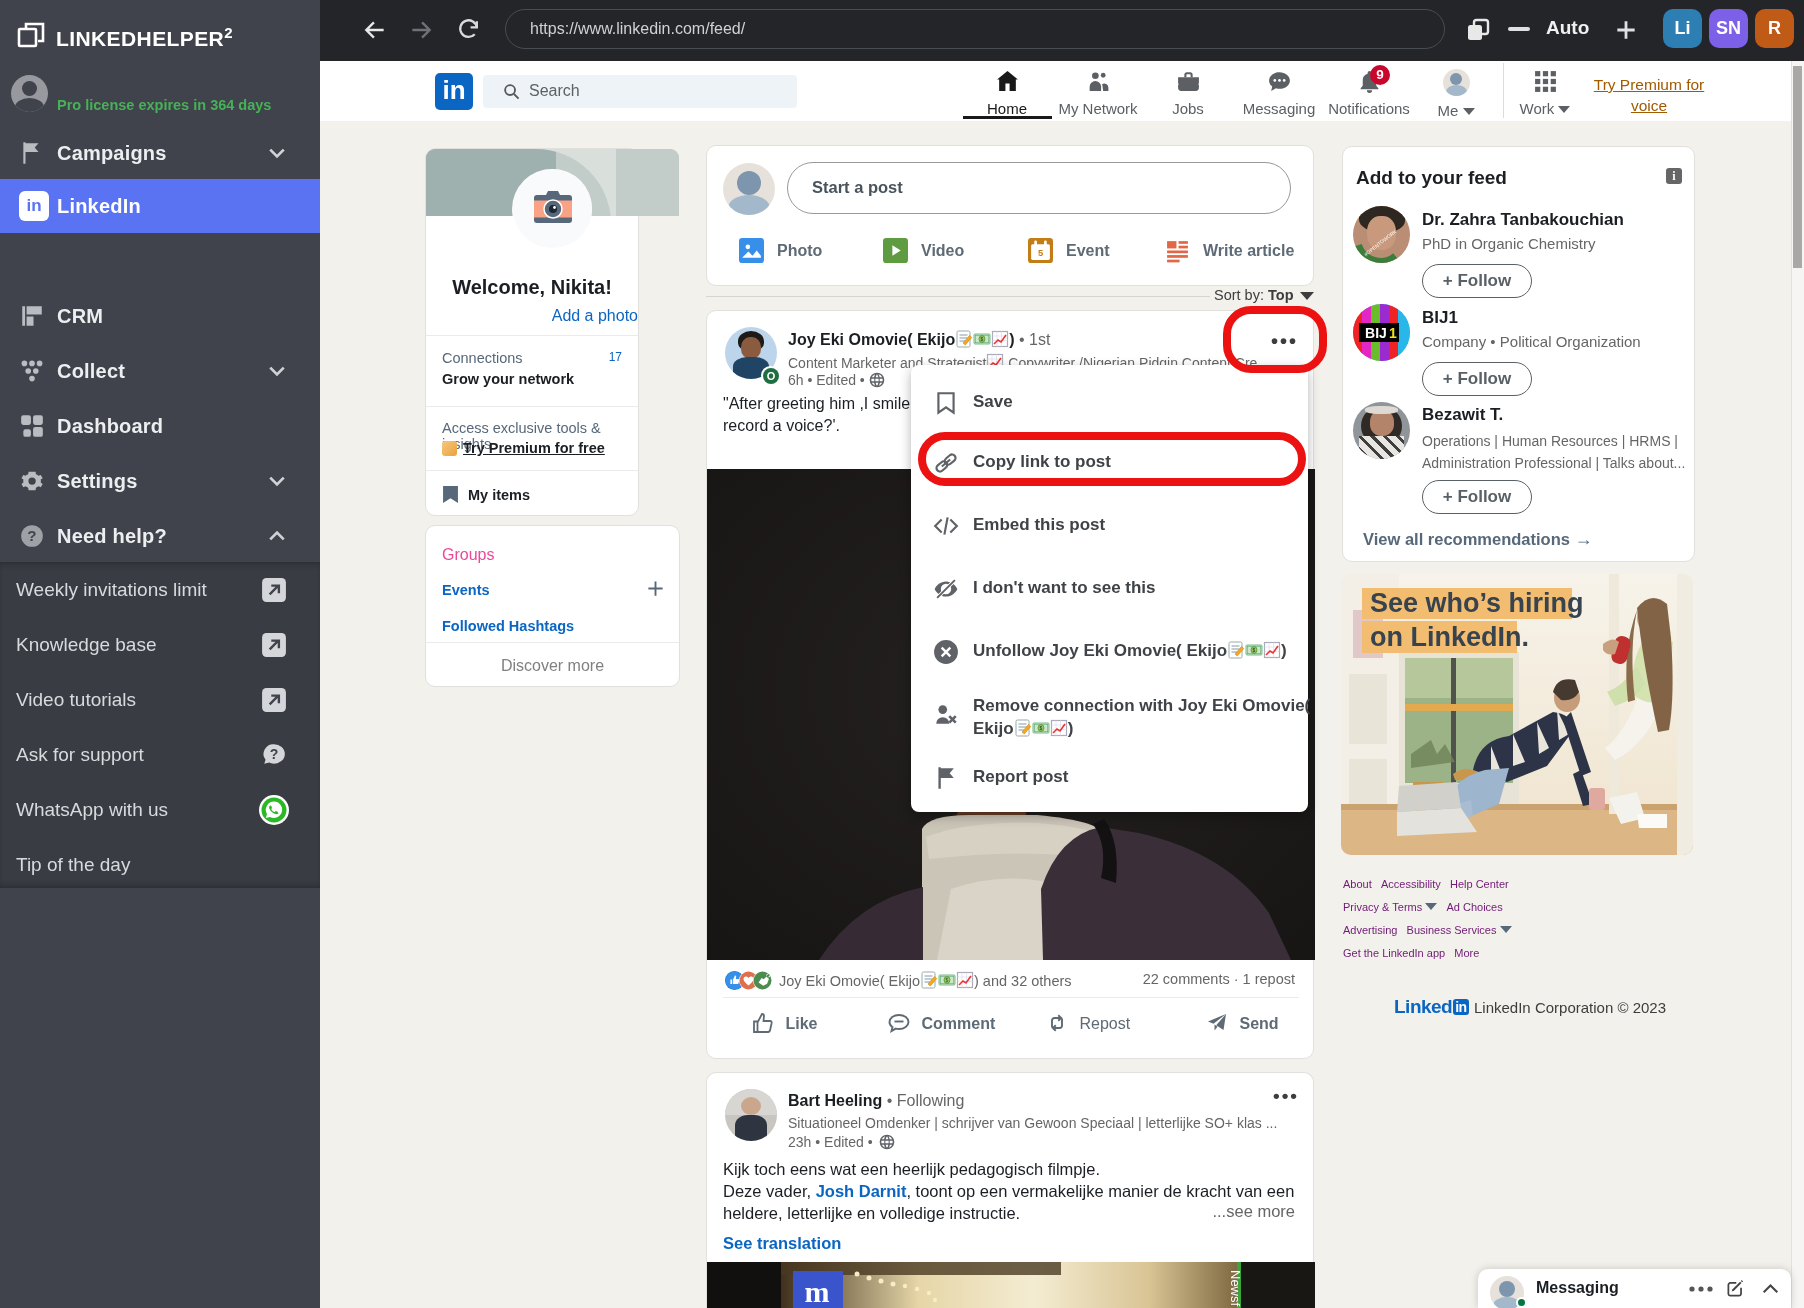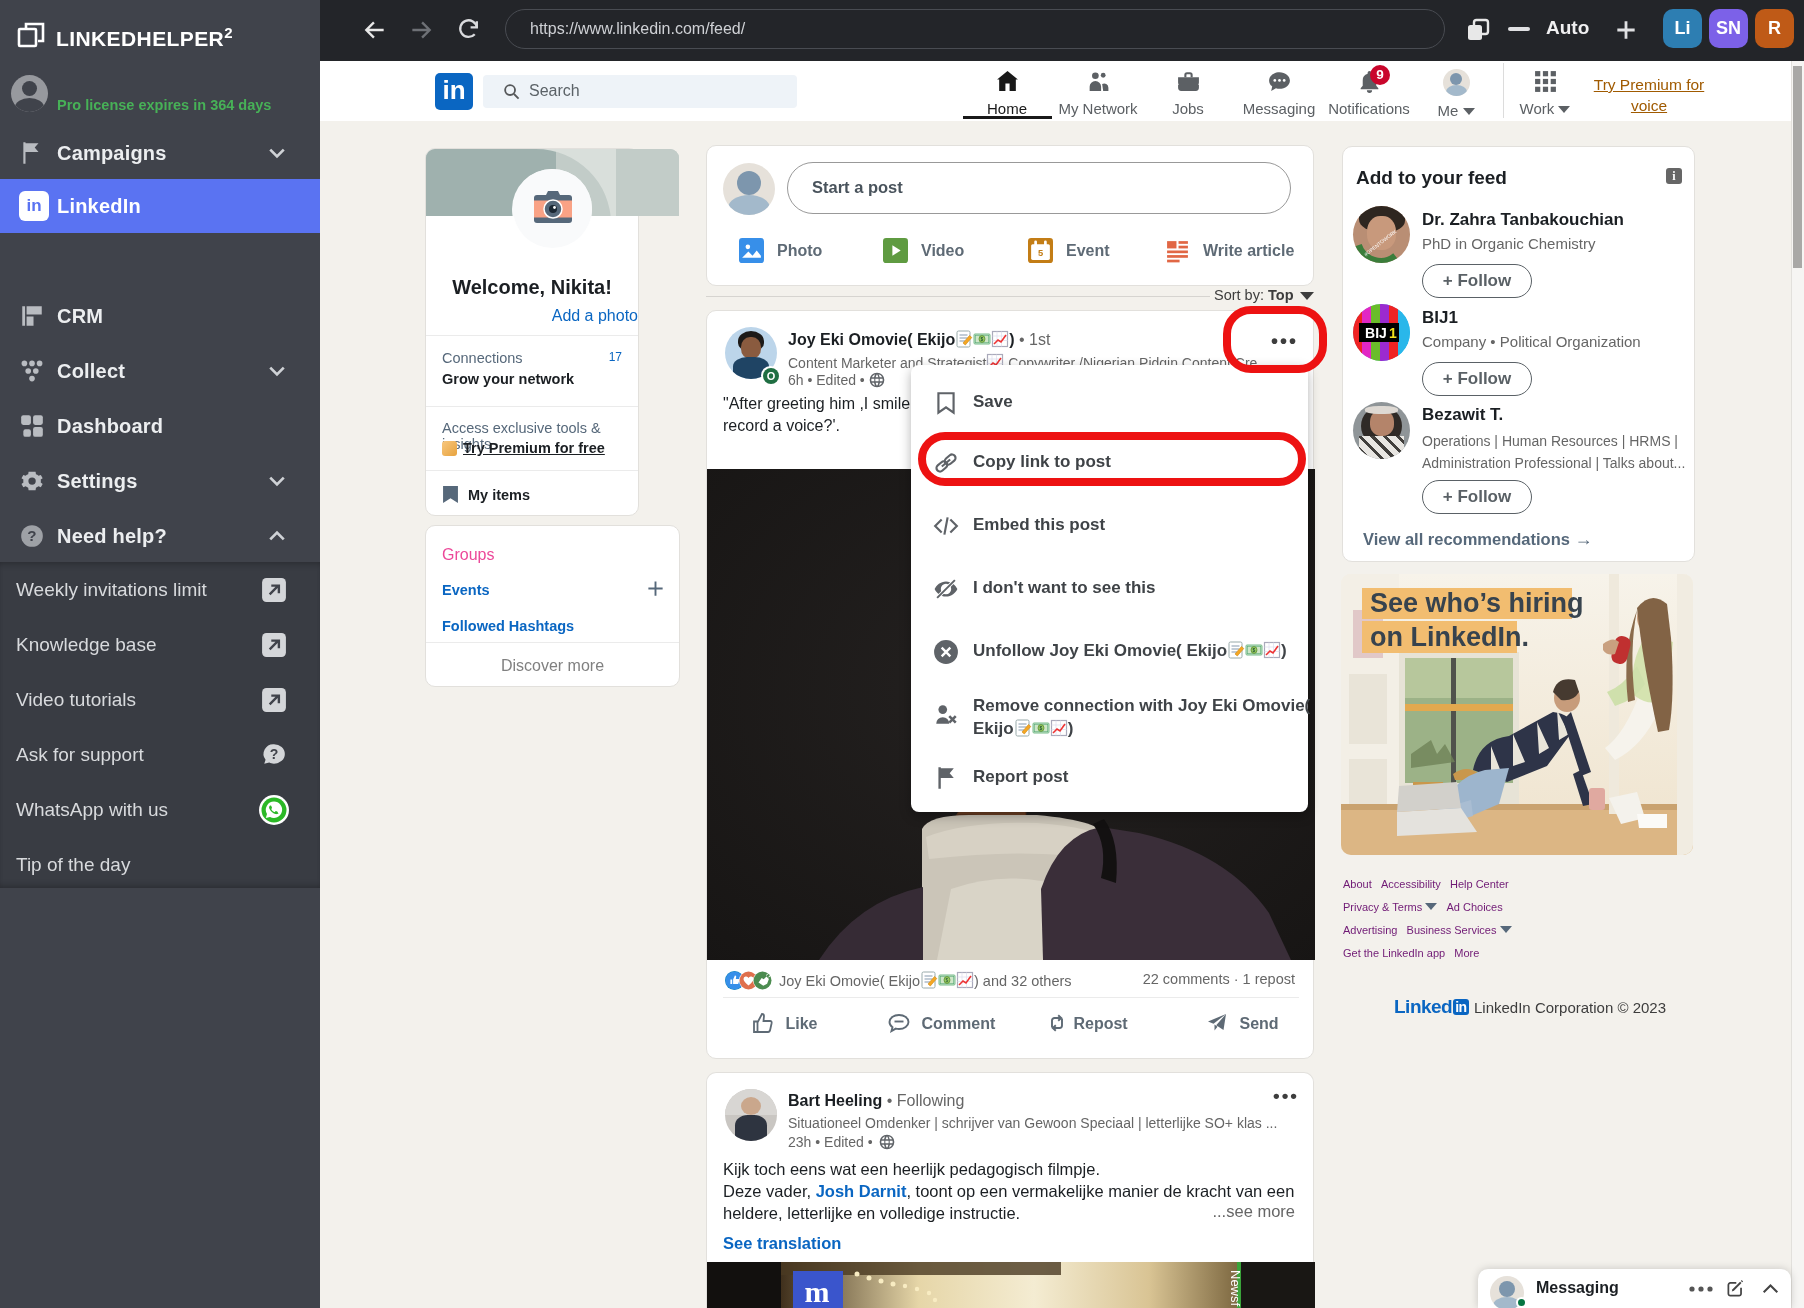--- a/index.html
+++ b/index.html
@@ -482,21 +482,21 @@
         <path d="M12 4c5.3 0 9.5 3.1 9.5 7s-4.2 7-9.5 7c-1.1 0-2.2-.15-3.2-.4L4.5 20l1-3.8C3.6 14.9 2.5 13 2.5 11c0-3.9 4.2-7 9.5-7z"></path>
         <path d="M7.5 10.5h9"></path>
       </svg>
     <span style="font-size:16px;font-weight:600;margin-left:6px">Comment</span>
   </div>
   <div class="abs" style="left:338px;top:700px;width:130px;color:#5e6a75">
     <svg style="width:24px;height:24px;vertical-align:-6px" viewBox="0 0 24 24" fill="none" stroke="currentColor" stroke-width="1.9">
         <path d="M7 16.5V9.5A2.5 2.5 0 0 1 9.5 7H15.5M13.2 4.2L16.2 7l-3 2.8"></path>
         <path d="M17 7.5v7A2.5 2.5 0 0 1 14.5 17H8.5M10.8 19.8L7.8 17l3-2.8"></path>
       </svg>
-    <span style="font-size:16px;font-weight:700;">Repost</span>
+    <span style="font-size:16px;font-weight:400;margin-left:6px">Repost</span>
   </div>
   <div class="abs" style="left:498px;top:700px;width:100px;color:#5e6a75">
     <svg style="width:24px;height:24px;vertical-align:-6px" viewBox="0 0 24 24" fill="currentColor">
         <path d="M21 3L3 10.5l5.5 2.2zM21 3l-2.5 16-7.3-4.8zM9.5 13.5v6l3-3.8z"></path>
       </svg>
     <span style="font-size:16px;font-weight:600;margin-left:6px">Send</span>
   </div>
 </div>
 
 <div class="card" style="left:706px;top:1072px;width:608px;height:236px;border-radius:10px 10px 0 0;border-bottom:none">

